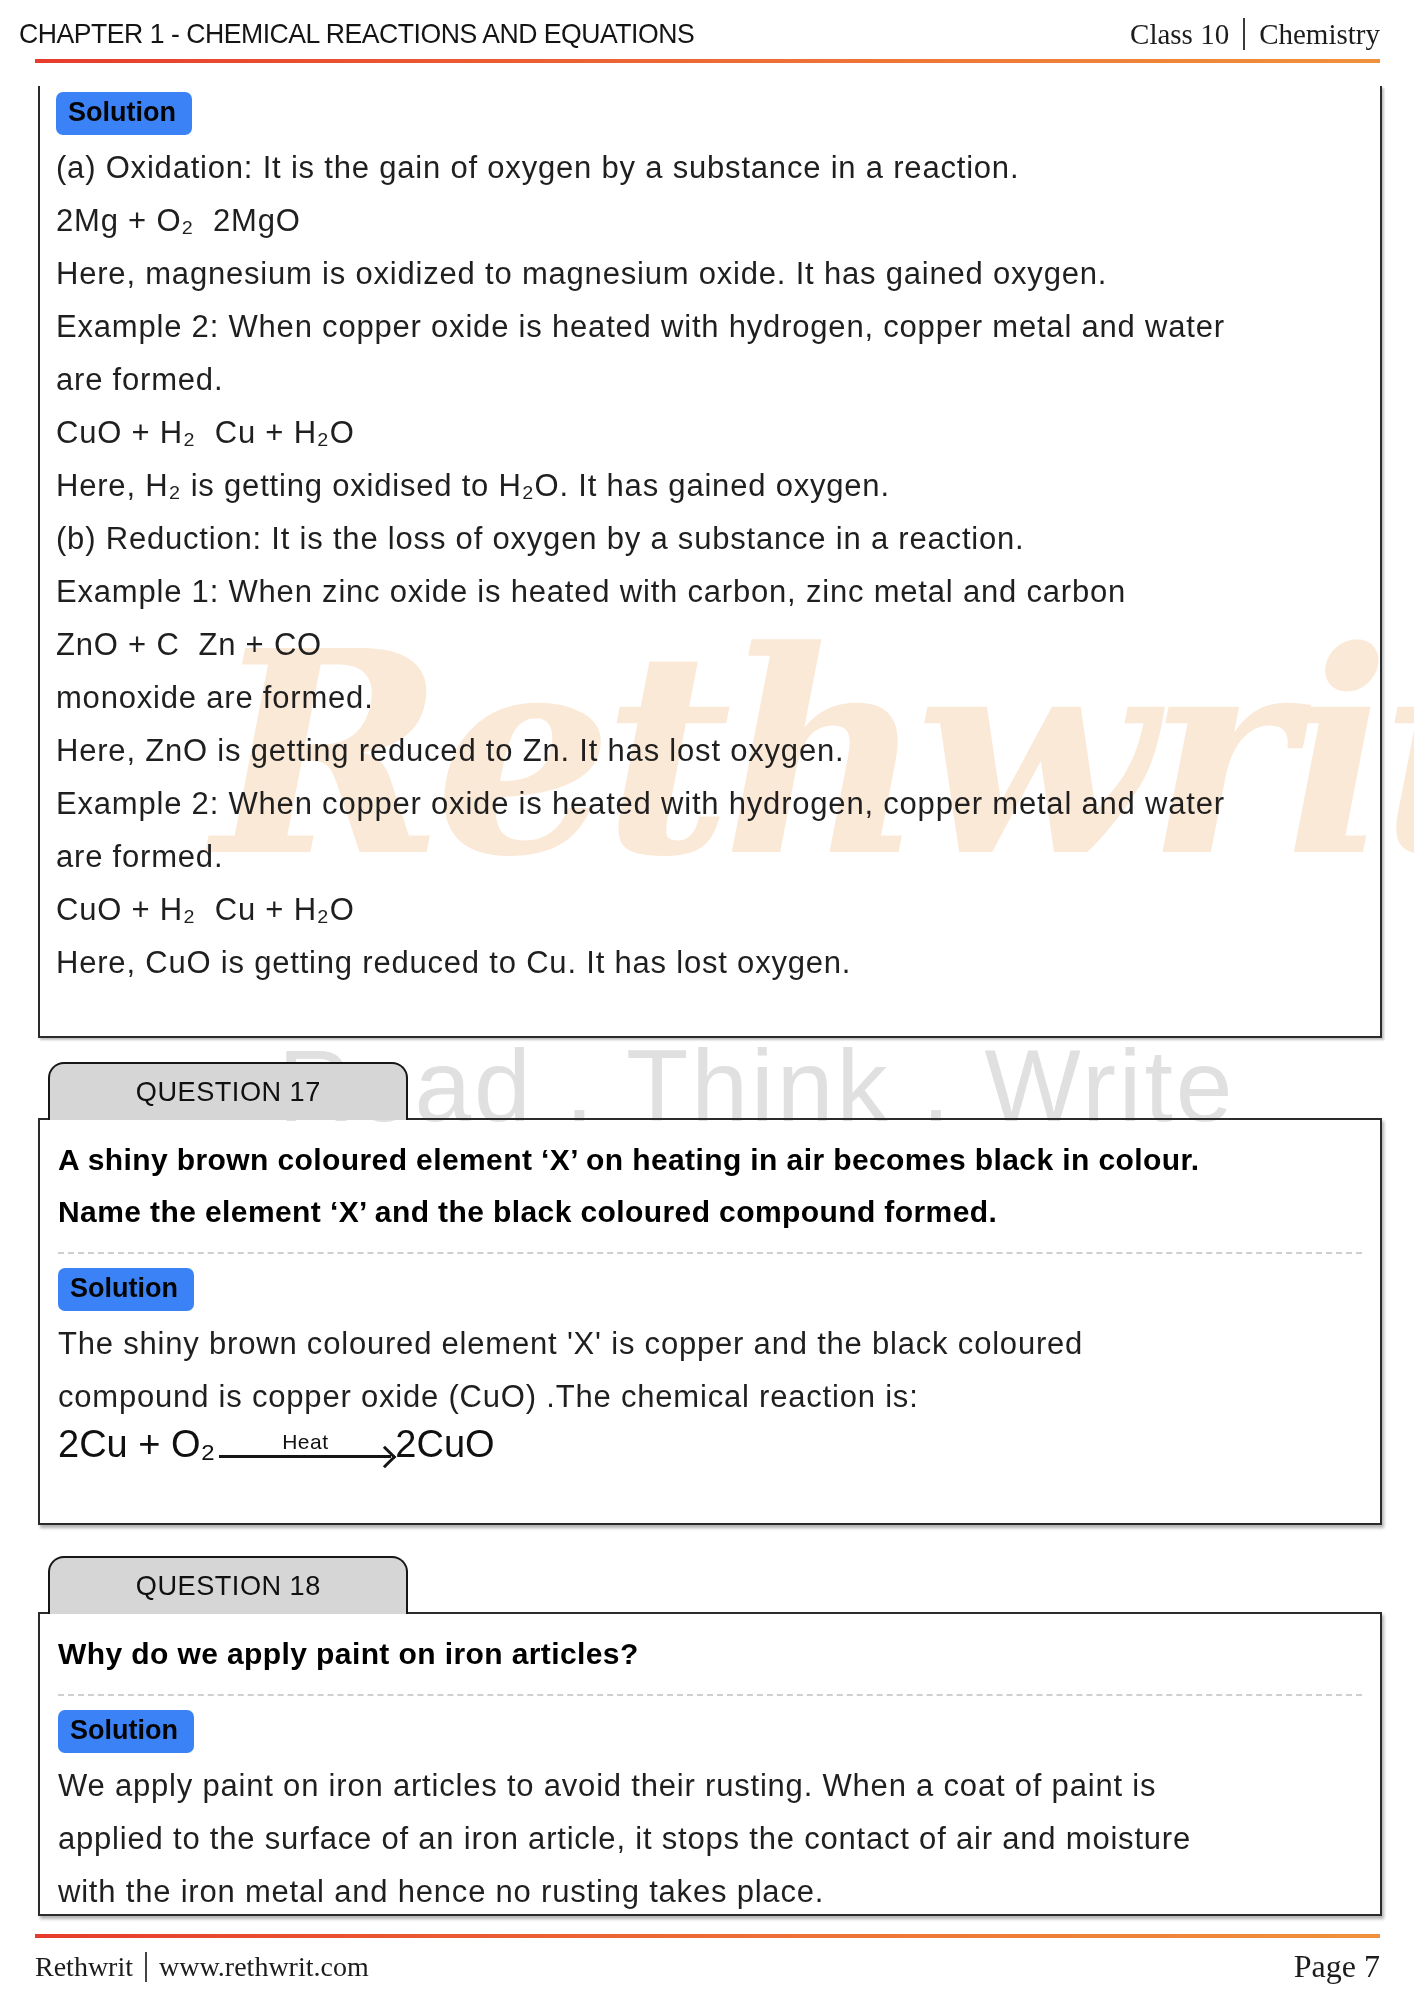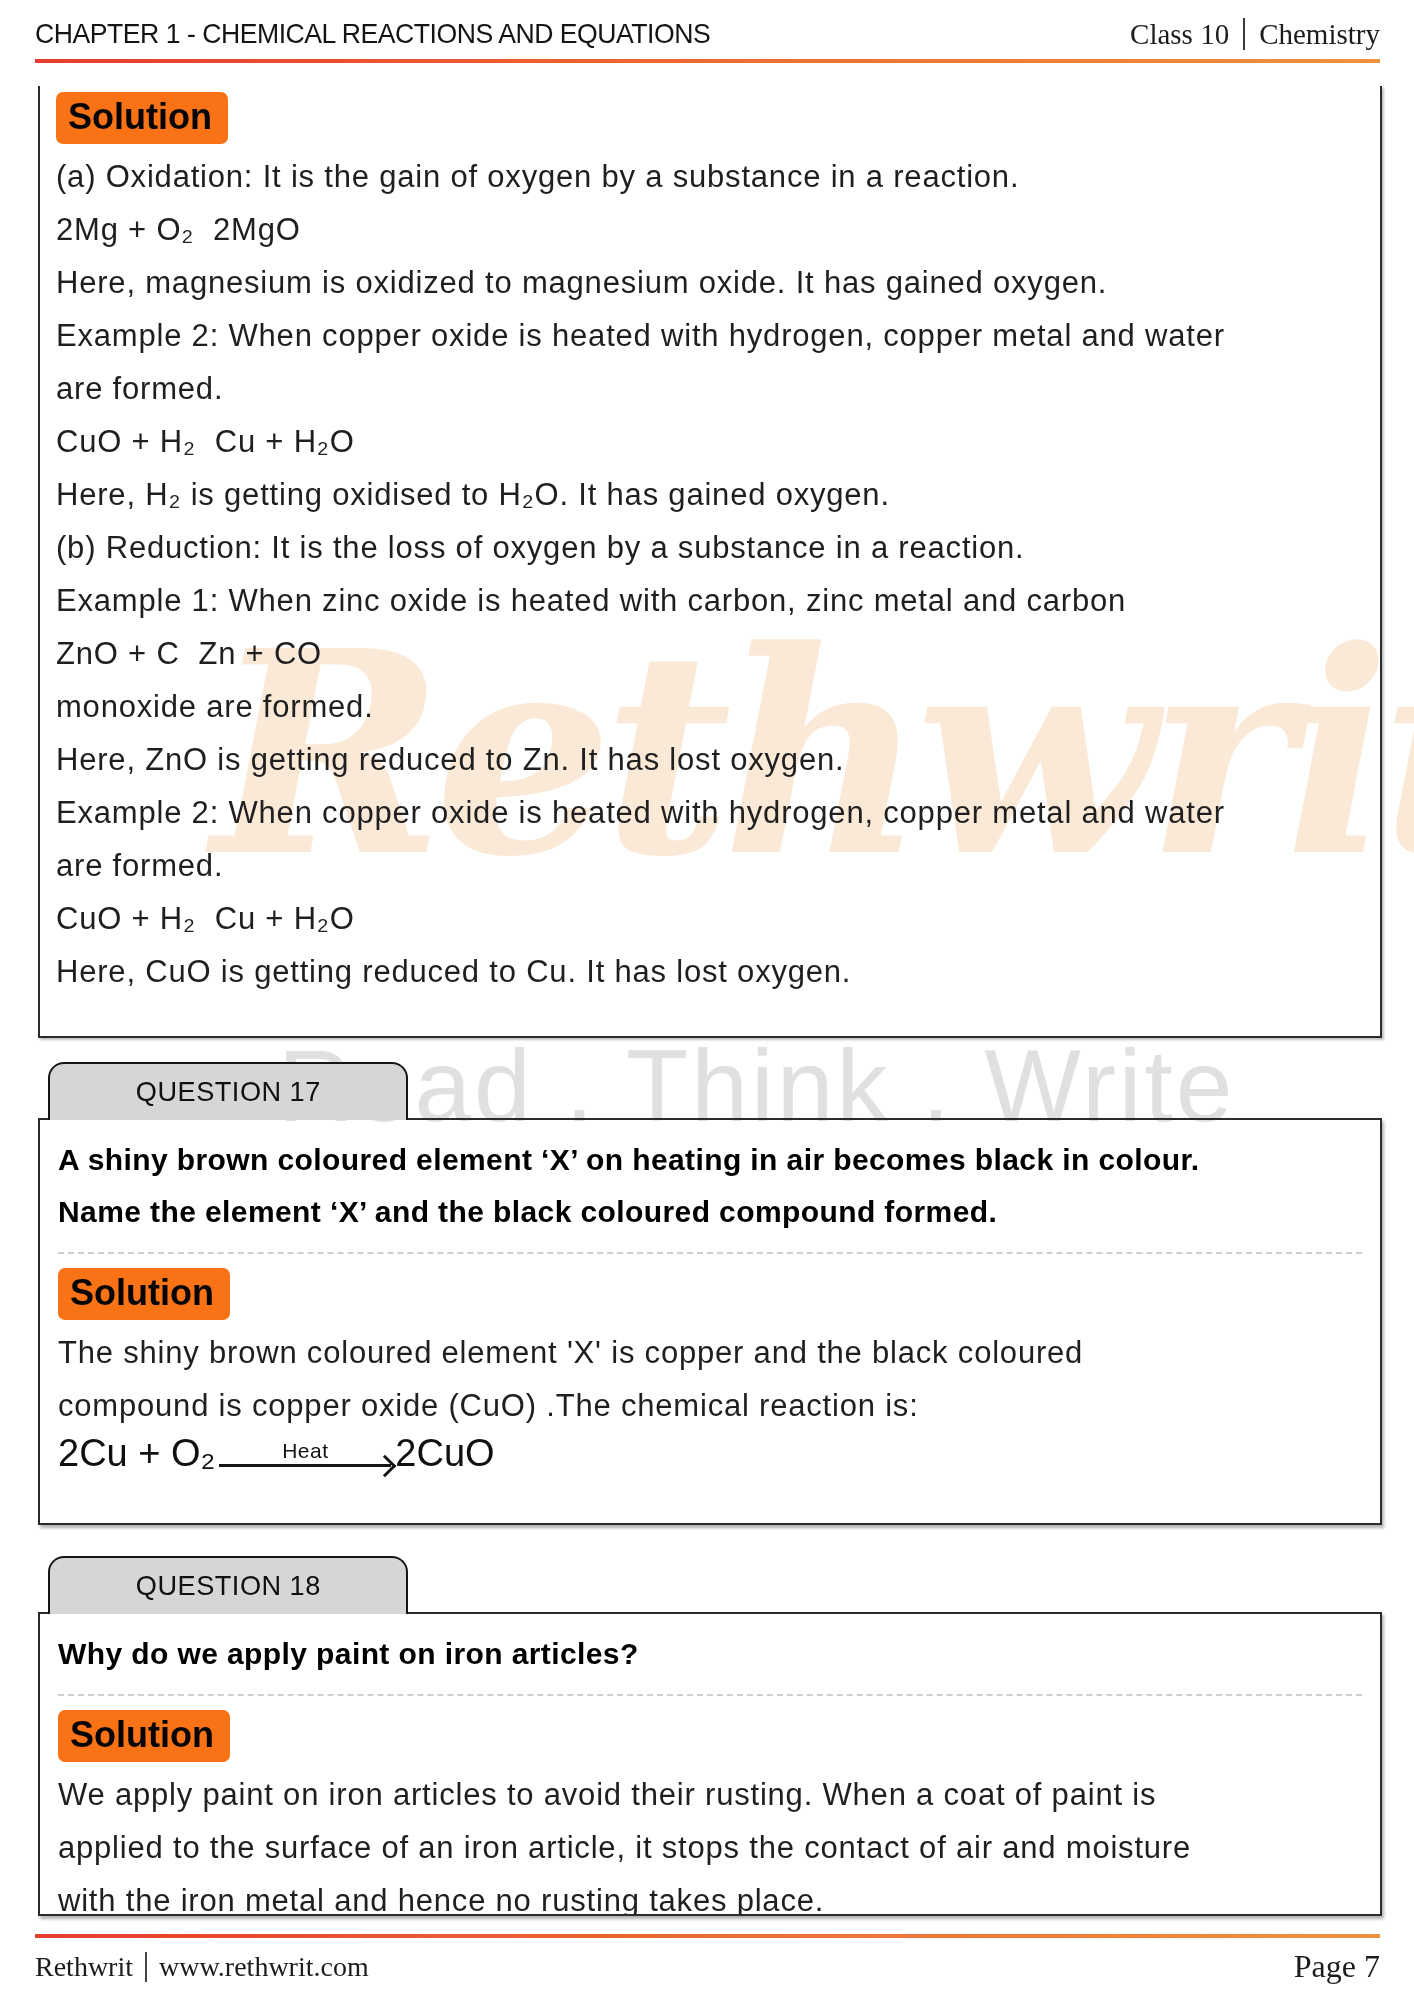--- a/index.html
+++ b/index.html
@@ -1,21 +1,21 @@
 <!DOCTYPE html>
 <html><head>
 <meta charset="utf-8">
 <style>
   html,body{margin:0;padding:0;background:#ffffff;}
   .page{
     position:relative;width:1414px;height:2000px;background:#ffffff;overflow:hidden;
     font-family:"Liberation Sans","DejaVu Sans",sans-serif;color:#1f1f1f;
   }
   
-  .header{position:absolute;top:12px;left:35px;right:34px;height:44px;
+  .header{position:absolute;top:12px;left:19px;right:34px;height:44px;
     display:flex;justify-content:space-between;align-items:center;}
   .chapter-title{font-size:28px;letter-spacing:-0.5px;color:#141414;transform:scaleX(.95);transform-origin:left center;white-space:nowrap;}
   .class-info{font-family:"Liberation Serif","DejaVu Serif",serif;font-size:29px;color:#1c1c1c;
     display:flex;align-items:center;white-space:nowrap;}
   .vdiv{display:inline-block;width:2px;height:32px;background:#3a3a3a;margin:0 14px;}
   .accent-rule{position:absolute;left:35px;right:34px;top:59px;height:4px;
     background:linear-gradient(90deg,#e73c2d 0%,#ee6f35 55%,#f0913c 100%);}
   
   .wm-brand{position:absolute;left:212px;top:600px;z-index:0;
     font-family:"DejaVu Serif","Liberation Serif",serif;font-style:italic;font-weight:700;
@@ -30,22 +30,22 @@
   .continued-box .inner{padding:4px 16px 0 16px;}
   .q17-box{top:1118px;height:407px;}
   .q18-box{top:1612px;height:304px;}
   .qtab{position:absolute;left:48px;width:360px;height:58px;z-index:3;box-sizing:border-box;
     background:#d6d6d6;border:2px solid #161616;border-bottom:none;border-radius:16px 16px 0 0;
     display:flex;align-items:center;justify-content:center;}
   .q17-tab{top:1062px;}
   .q18-tab{top:1556px;}
   .qtab-label{font-size:28px;letter-spacing:.5px;color:#101010;font-weight:500;transform:scaleX(.97);}
   
-  .solution-chip{display:inline-block;background:#f97316;color:#050505;font-weight:700;
-    font-size:36px;line-height:1;padding:7px 16px 9px 12px;border-radius:7px;margin:2px 0 6px 0;}
+  .solution-chip{display:inline-block;background:#3b82f6;color:#050505;font-weight:700;
+    font-size:27px;line-height:1;padding:7px 16px 9px 12px;border-radius:7px;margin:2px 0 6px 0;}
   
   .line{font-size:31px;line-height:53px;letter-spacing:.8px;color:#1f1f1f;white-space:pre-wrap;}
   .qline{font-size:30px;line-height:52px;letter-spacing:.4px;font-weight:700;color:#000;white-space:pre-wrap;}
   .sline{font-size:31px;line-height:53px;letter-spacing:.8px;color:#1f1f1f;white-space:pre-wrap;}
   .dashed-divider{border:none;border-top:2px dashed #cfcfcf;margin:14px 0 12px 0;}
   
   .equation{display:flex;align-items:flex-start;font-size:38px;color:#101010;white-space:pre;}
   .rxn-arrow{display:flex;flex-direction:column;align-items:center;margin:0 4px;transform:translateY(7px);}
   .heat-label{font-size:21px;font-weight:500;color:#111;margin-bottom:1px;letter-spacing:.5px;}
   .arrow-line{position:relative;width:172px;height:3px;background:#151515;}

